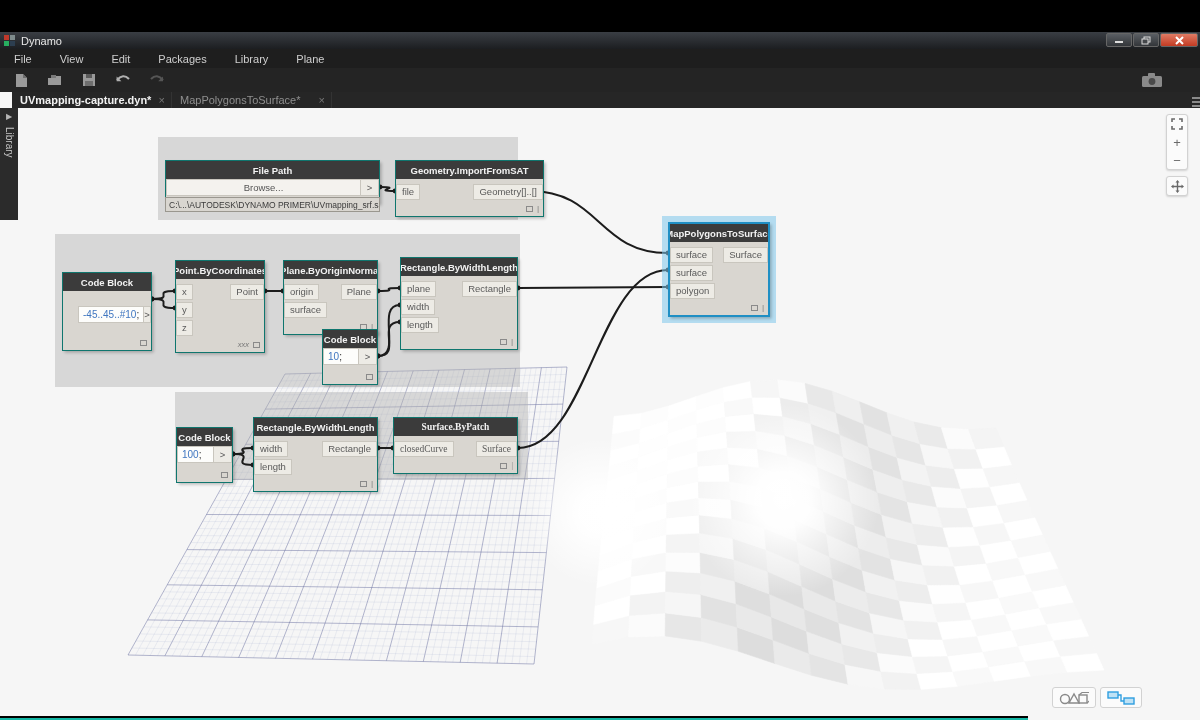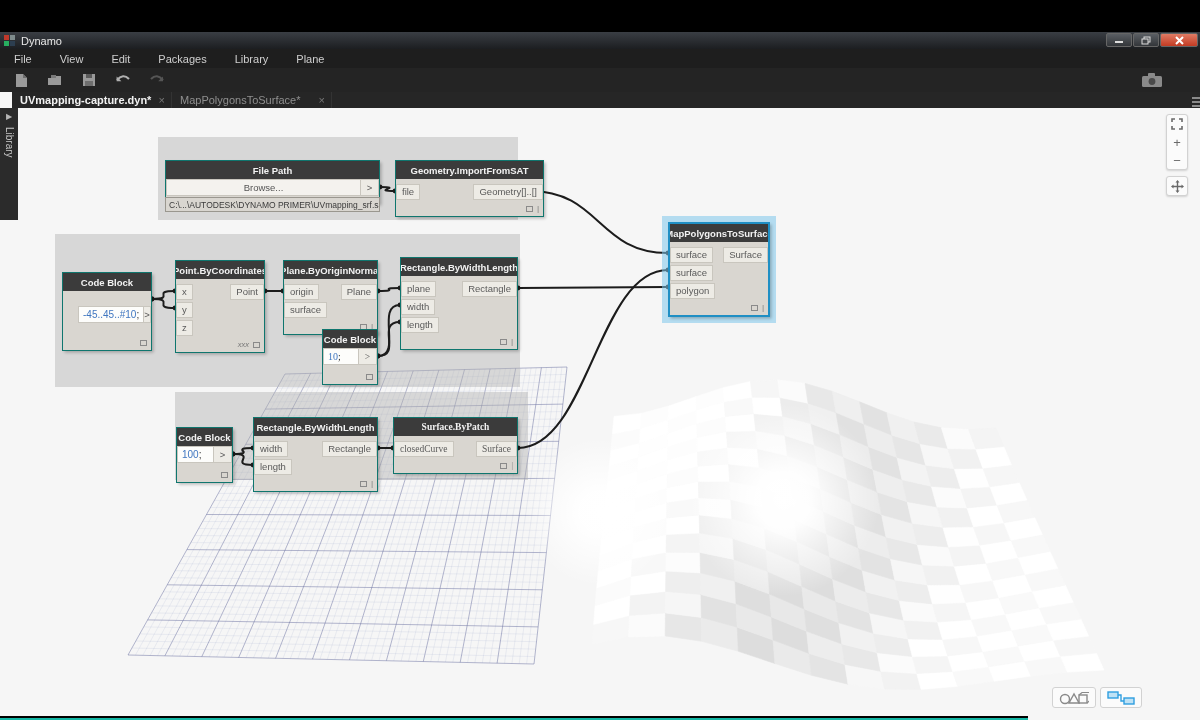--- a/index.html
+++ b/index.html
@@ -626,21 +626,21 @@
             <div class="port">length</div>
             <div class="port out">Rectangle</div>
           </div>
           <div class="node-footer">
             <span class="foot-sq"></span>
             <span class="foot-lace">|</span>
           </div>
         </div>
         <div class="node" style="left: 322px; top: 221px; width: 56px;">
           <div class="node-header">Code Block</div>
-          <div class="node-body" style="padding: 0px; font-family: Liberation Serif, serif;">
+          <div class="node-body" style="padding: 0px;">
             <div class="cb-row">
               <div class="cb-value"><span class="code">10</span><span class="semi">;</span></div>
               <div class="cb-port">&gt;</div>
             </div>
           </div>
           <div class="node-footer">
             <span class="foot-sq"></span>
           </div>
         </div>
         <div class="node selected" style="left: 668px; top: 114px; width: 102px;">

